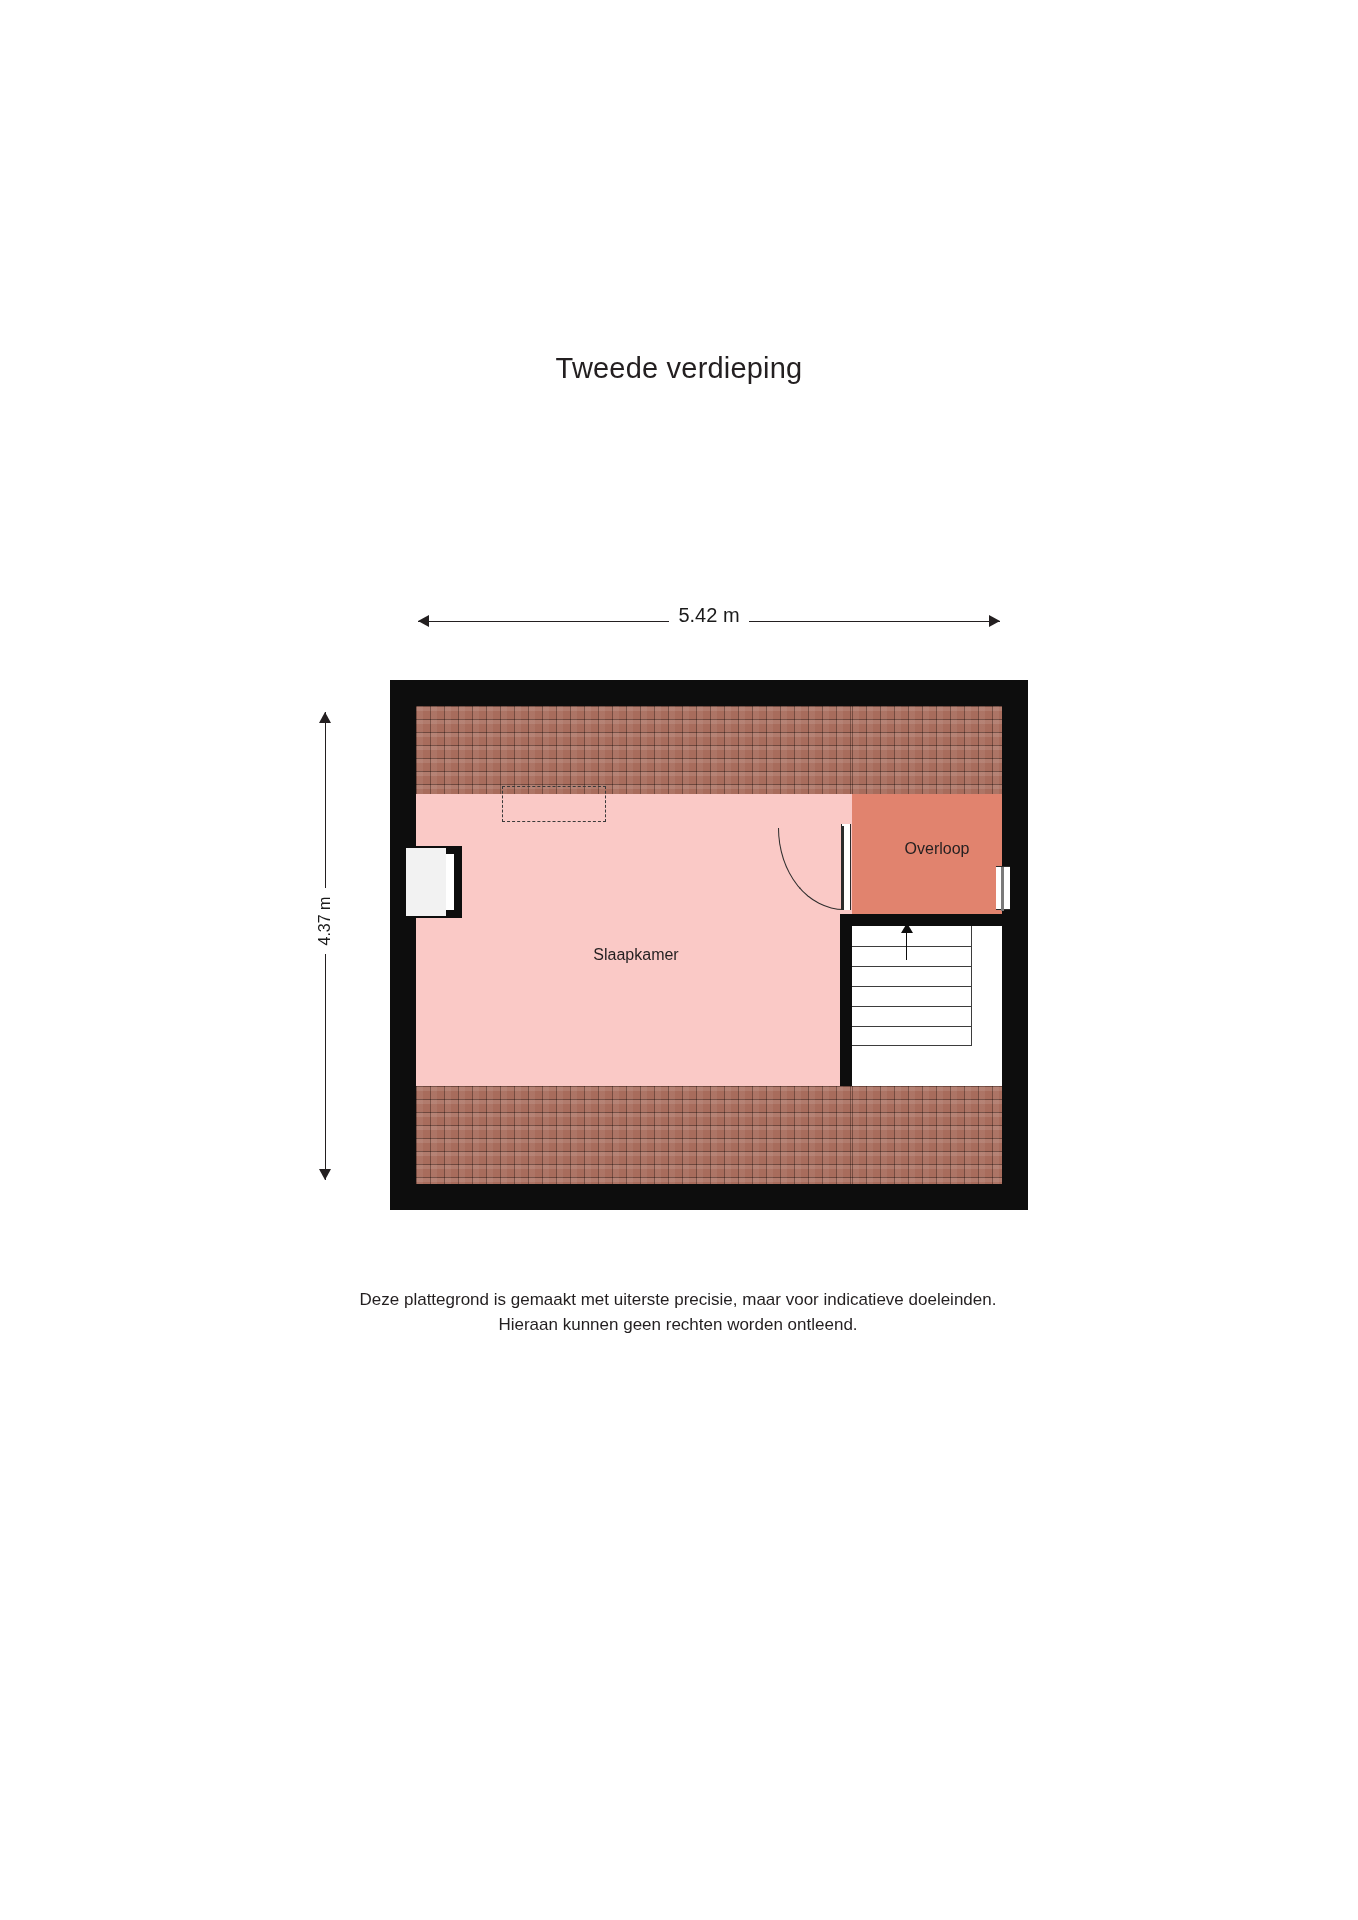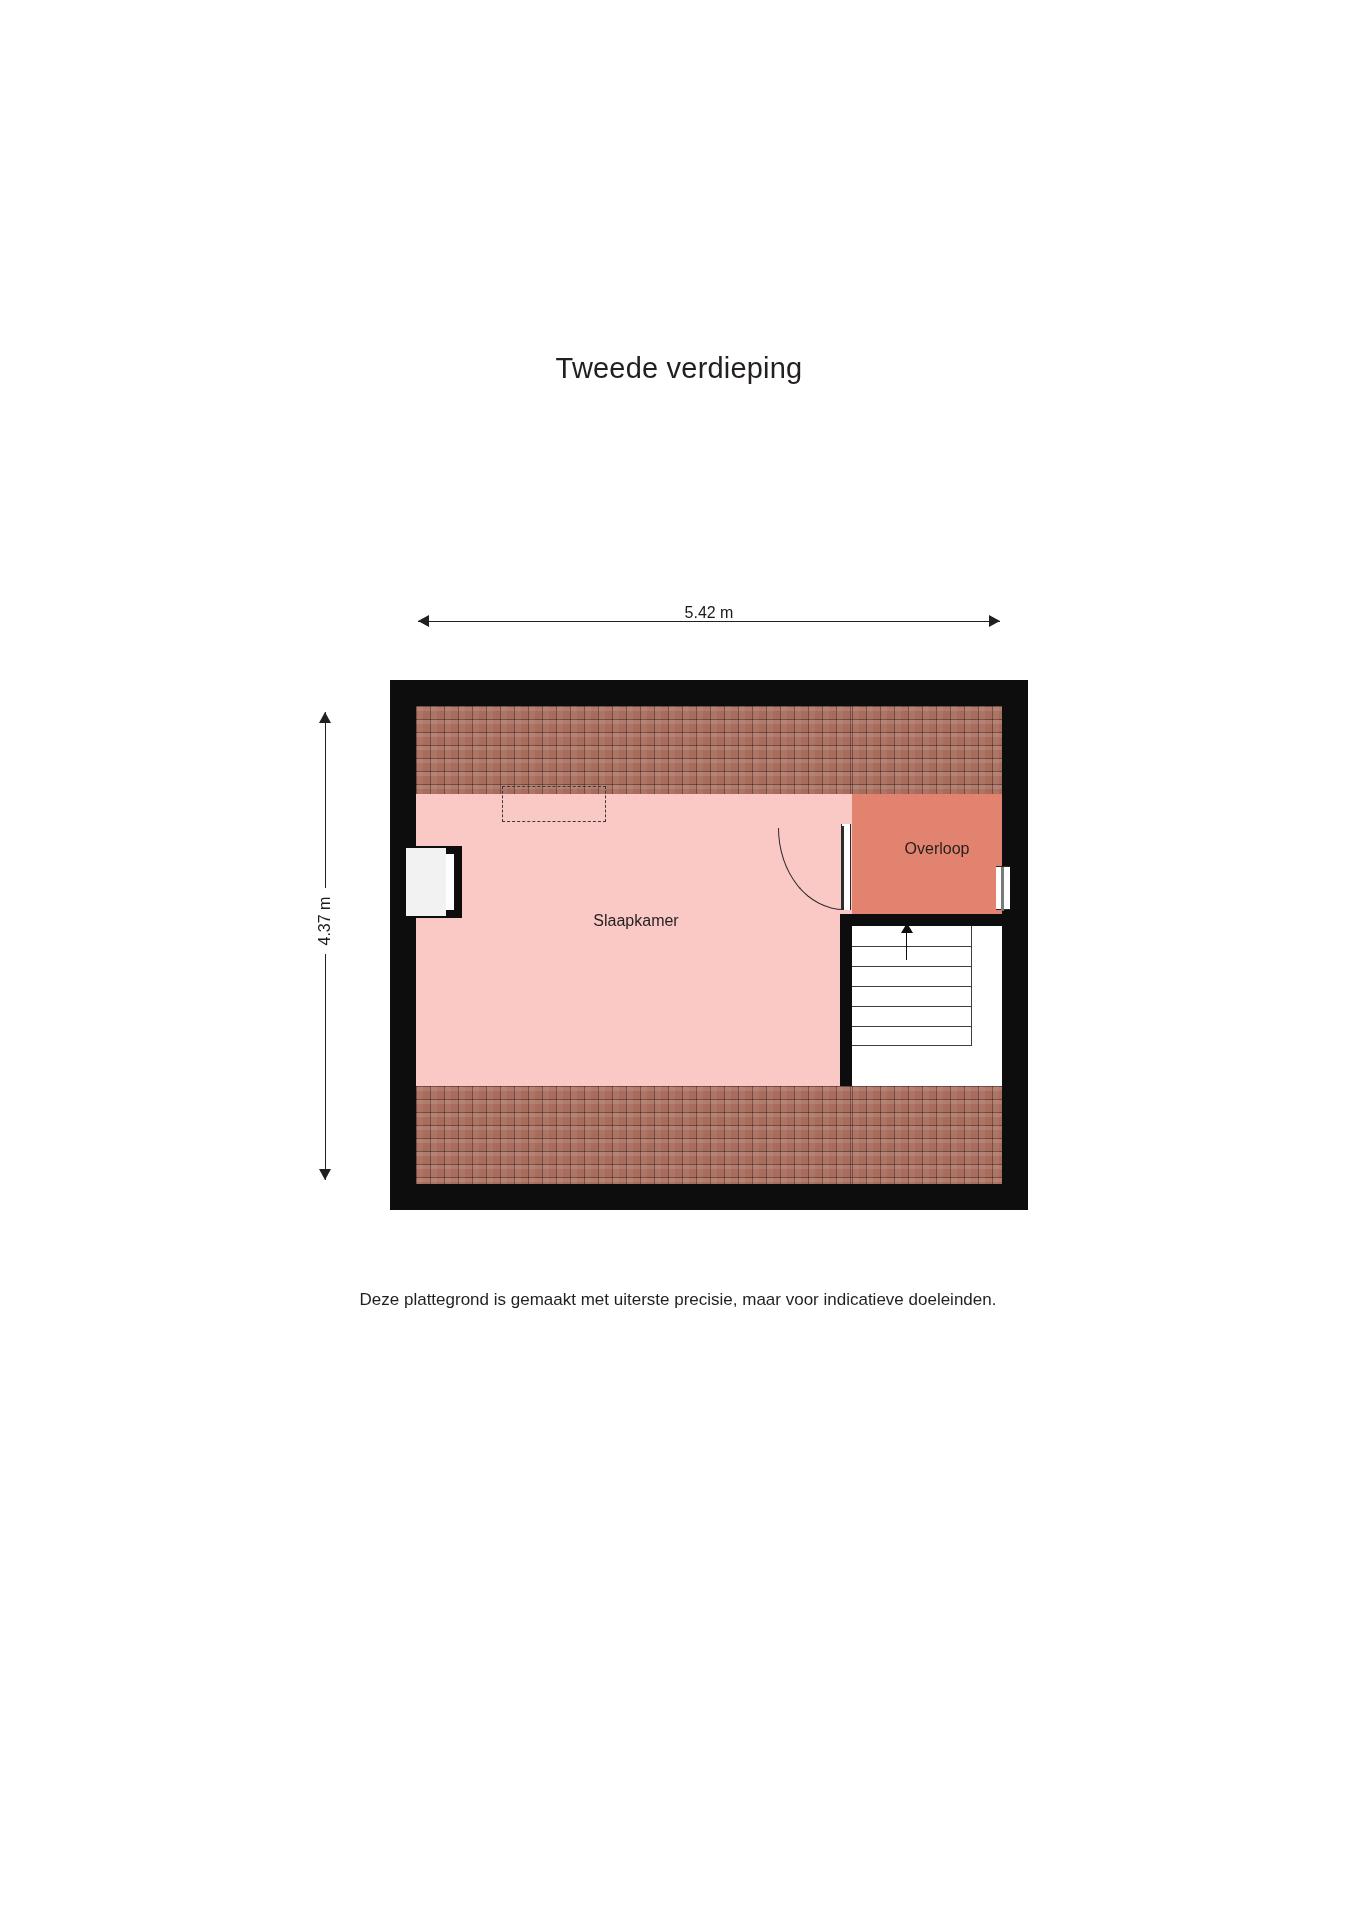--- a/index.html
+++ b/index.html
@@ -69,21 +69,21 @@
   #dim-top .arrow-r {
     right: 0;
     border-left: 11px solid #231f20;
   }
   #dim-top .label {
     position: absolute;
     left: 0;
     top: 0;
     width: 582px;
     text-align: center;
-    font-size: 16px;
+    font-size: 20px;
     background: transparent;
   }
   #dim-top .label span {
     background: #ffffff;
     padding: 0 9px;
   }
 
   
   #dim-left {
     position: absolute;
@@ -345,21 +345,21 @@
 
   
   .room-label {
     position: absolute;
     font-size: 16px;
     color: #231f20;
     white-space: nowrap;
   }
   #label-bedroom {
     left: 136px;
-    top: 232px;
+    top: 266px;
     width: 220px;
     text-align: center;
   }
   #label-landing {
     left: 462px;
     top: 160px;
     width: 170px;
     text-align: center;
   }
 
@@ -435,13 +435,14 @@
 
     <div class="window-right"></div>
 
     <div class="room-label" id="label-bedroom">Slaapkamer</div>
     <div class="room-label" id="label-landing">Overloop</div>
   </div>
 </div>
 
 <div id="disclaimer">
   <div>Deze plattegrond is gemaakt met uiterste precisie, maar voor indicatieve doeleinden.</div>
+  <div>Hieraan kunnen geen rechten worden ontleend.</div>
 </div>
 
 </body></html>

